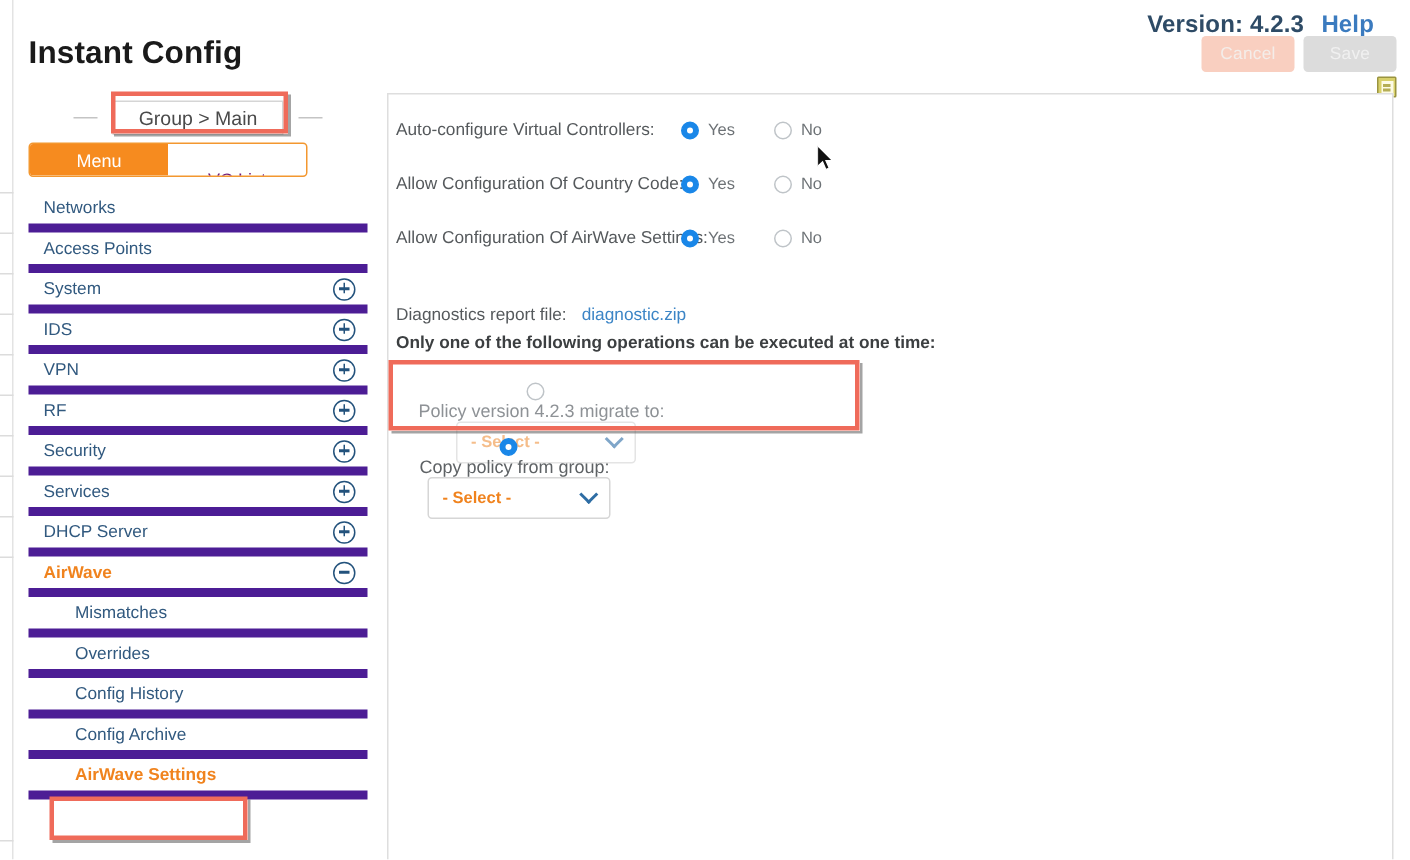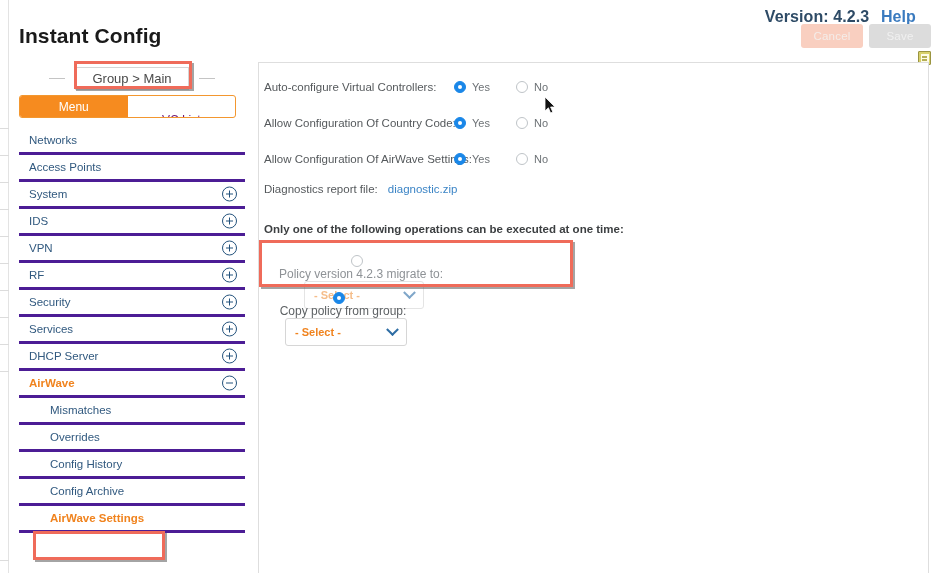--- a/index.html
+++ b/index.html
@@ -108,21 +108,21 @@
     pointer-events: none;
     z-index: 40;
   }
   #anno-crumb { left: 74px; top: 61px; width: 118px; height: 28px; }
   #anno-policy { left: 259px; top: 240px; width: 314px; height: 47px; }
   #anno-awsettings { left: 33px; top: 531px; width: 132px; height: 29px; }
 
   
   .tabs {
     position: absolute; left: 19px; top: 95px;
-    width: 217px; height: 23px;
+    width: 186px; height: 23px;
     display: flex;
     border: 1px solid #f3972f;
     border-radius: 3px;
     overflow: hidden;
   }
   .tab {
     flex: 1;
     display: flex; align-items: center; justify-content: center;
     font-size: 12px;
   }
@@ -131,21 +131,21 @@
 
   
   .sidemenu {
     position: absolute; left: 19px; top: 128px;
     width: 226px;
   }
   .menu-item {
     position: relative;
     height: 27px;
     display: flex; align-items: center;
-    border-bottom: 3px solid #4c1d95;
+    border-bottom: 6px solid #4c1d95;
     font-size: 11.5px;
     color: #31597f;
     padding-left: 10px;
   }
   .menu-item.sub { padding-left: 31px; }
   .menu-item.expanded { color: #f0831e; font-weight: bold; }
   .menu-item.selected { color: #f0831e; font-weight: bold; }
 
   .pm-icon {
     position: absolute; right: 8px; top: 50%;
@@ -190,21 +190,21 @@
     position: relative; flex: 0 0 auto;
   }
   .radio.on { border-color: #1a87e8; background: #1a87e8; }
   .radio.on::after {
     content: ""; position: absolute;
     left: 3px; top: 3px; width: 4px; height: 4px;
     border-radius: 50%; background: #ffffff;
   }
   .radio-lbl { color: #6d7276; font-size: 11px; }
 
-  .diag-row { top: 120px; left: 5px; }
+  .diag-row { top: 141px; left: 5px; }
   .diag-link { color: #3c85c6; margin-left: 10px; }
 
   .oneop {
     position: absolute; top: 160px; left: 5px;
     font-size: 11.5px; color: #3c3f41; font-weight: bold;
   }
 
   .op-row {
     position: absolute;
     display: flex; align-items: center;

